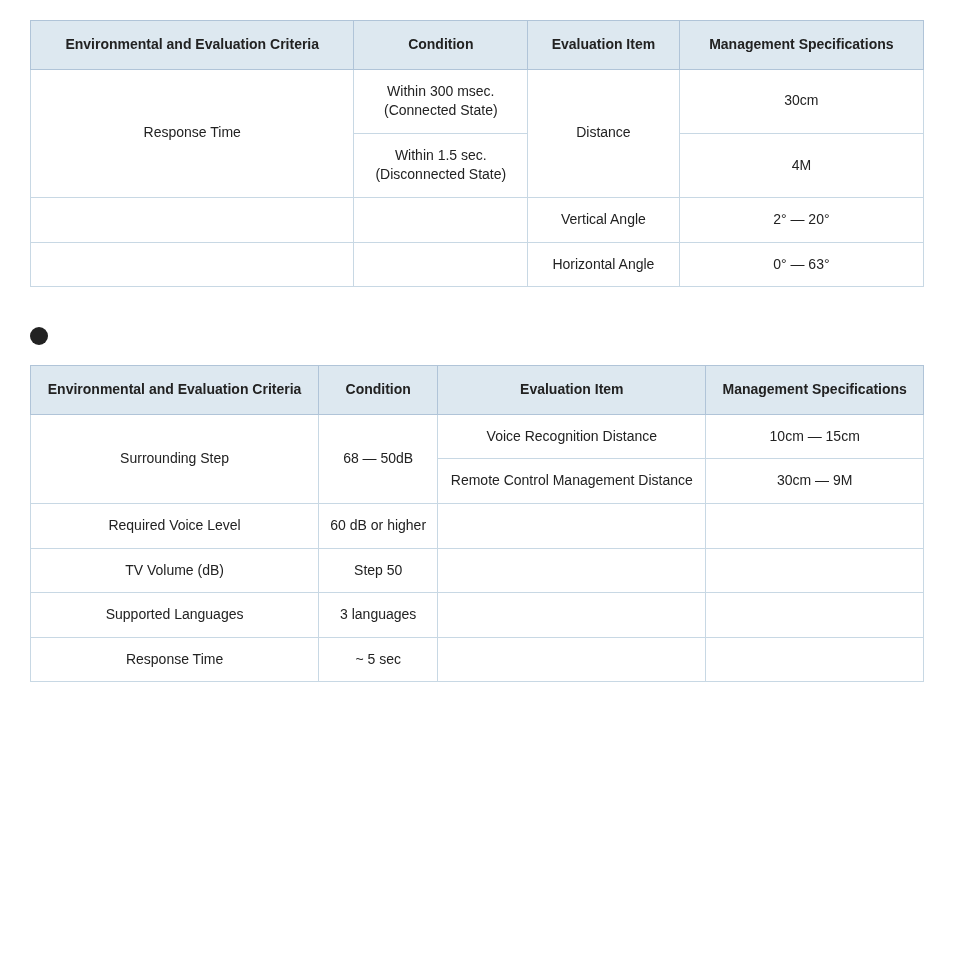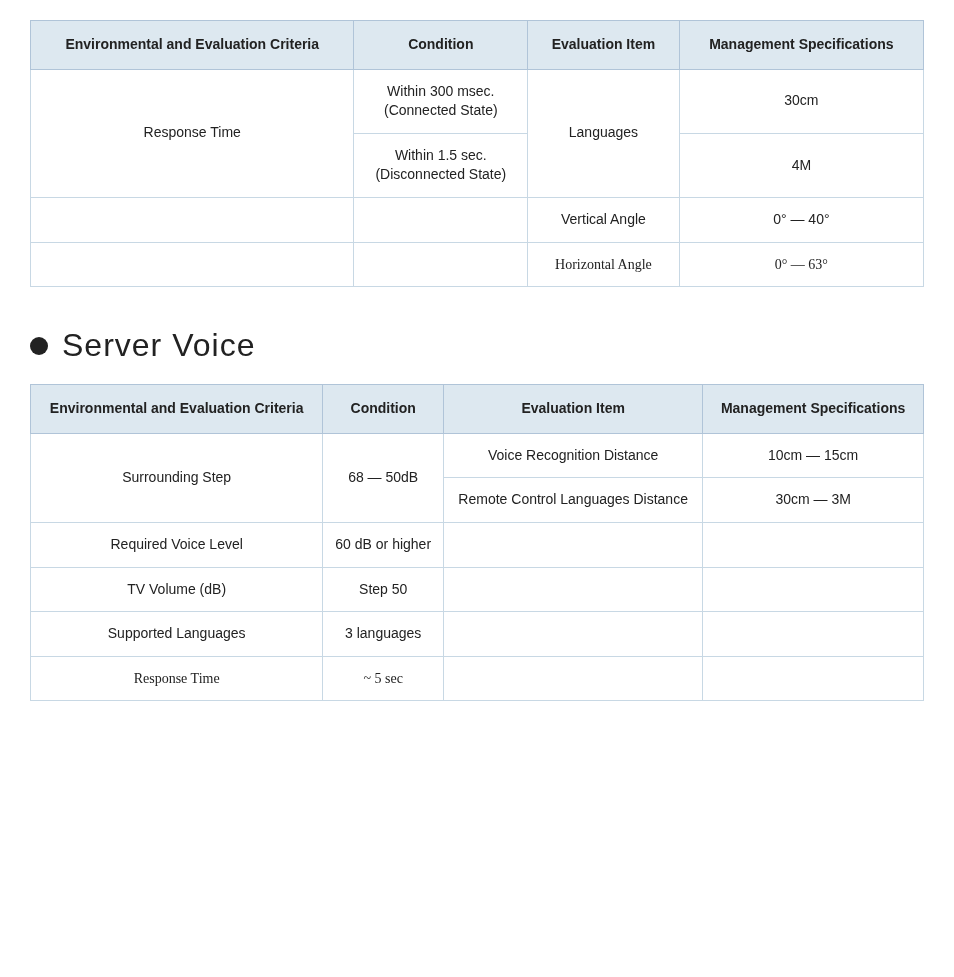--- a/index.html
+++ b/index.html
@@ -33,21 +33,20 @@
       text-align: center;
       padding: 12px 10px;
       border: 1px solid #c8d8e4;
       font-size: 14px;
       line-height: 1.4;
       vertical-align: middle;
     }
 
     .table-wrapper tr:last-child td {
       border-bottom: 1px solid #c8d8e4;
-      font-family: Liberation Serif, serif;
     }
 
     .section-heading {
       display: flex;
       align-items: center;
       gap: 14px;
       margin: 30px 0 20px 0;
     }
 
     .bullet-dot {
@@ -74,66 +73,65 @@
       <th>Environmental and Evaluation Criteria</th>
       <th>Condition</th>
       <th>Evaluation Item</th>
       <th>Management Specifications</th>
     </tr>
   </thead>
   <tbody id="table1-body">
   <tr>
     <td rowspan="2">Response Time</td>
     <td>Within 300 msec.<br>(Connected State)</td>
-    <td rowspan="2">Languages</td>
+    <td rowspan="2">Distance</td>
     <td>30cm</td>
   </tr>
       <tr>
     <td>Within 1.5 sec.<br>(Disconnected State)</td>
     <td>4M</td>
   </tr>
       <tr>
     <td></td>
     <td></td>
     <td>Vertical Angle</td>
-    <td>0° — 40°</td>
+    <td>2° — 20°</td>
   </tr>
       <tr>
     <td></td>
     <td></td>
     <td>Horizontal Angle</td>
     <td>0° — 63°</td>
   </tr>
     </tbody>
 </table>
 
 <div class="section-heading">
   <div class="bullet-dot"></div>
-  <span class="section-title">Server Voice</span>
 </div>
 
 <table class="table-wrapper">
   <thead>
     <tr>
       <th>Environmental and Evaluation Criteria</th>
       <th>Condition</th>
       <th>Evaluation Item</th>
       <th>Management Specifications</th>
     </tr>
   </thead>
   <tbody id="table2-body">
   <tr>
     <td rowspan="2">Surrounding Step</td>
     <td rowspan="2">68 — 50dB</td>
     <td>Voice Recognition Distance</td>
     <td>10cm — 15cm</td>
   </tr>
       <tr>
-    <td>Remote Control Languages Distance</td>
-    <td>30cm — 3M</td>
+    <td>Remote Control Management Distance</td>
+    <td>30cm — 9M</td>
   </tr>
       <tr>
       <td>Required Voice Level</td>
       <td>60 dB or higher</td>
       <td></td>
       <td></td>
     </tr>
       <tr>
       <td>TV Volume (dB)</td>
       <td>Step 50</td>

